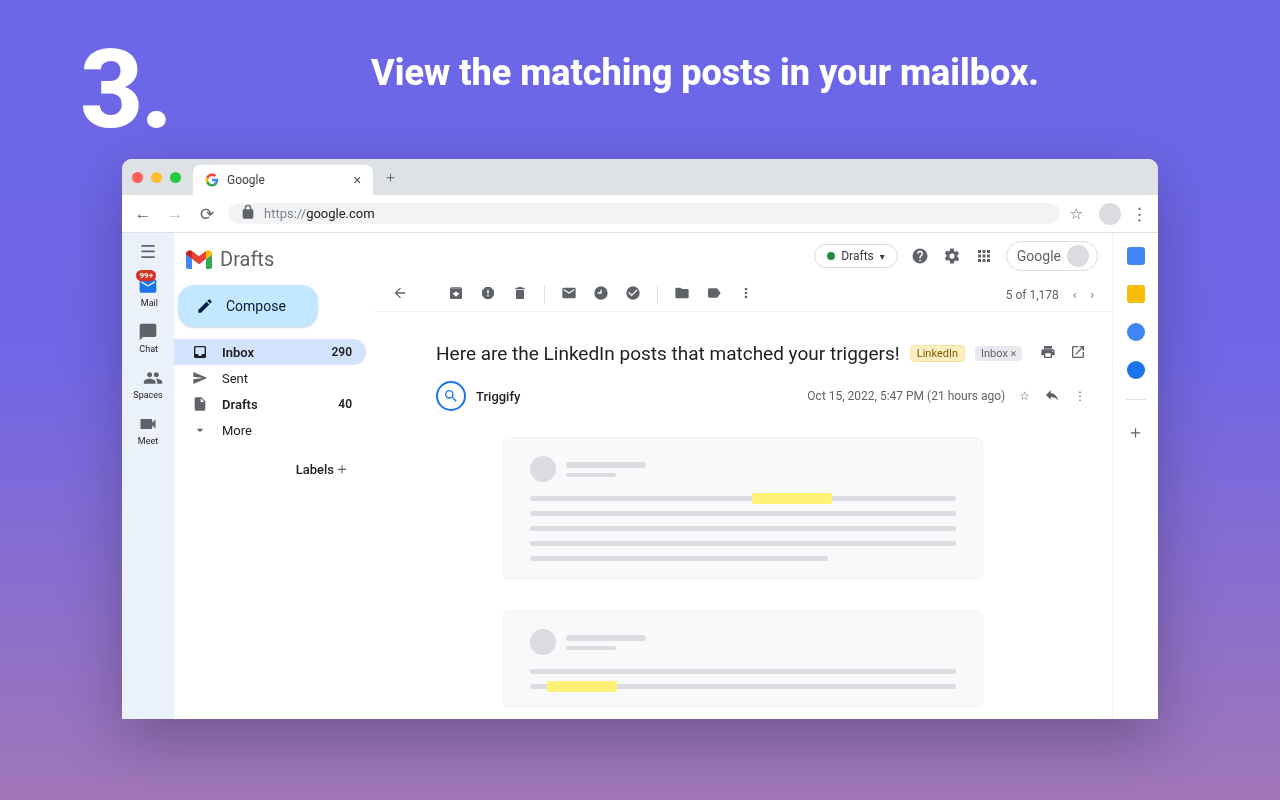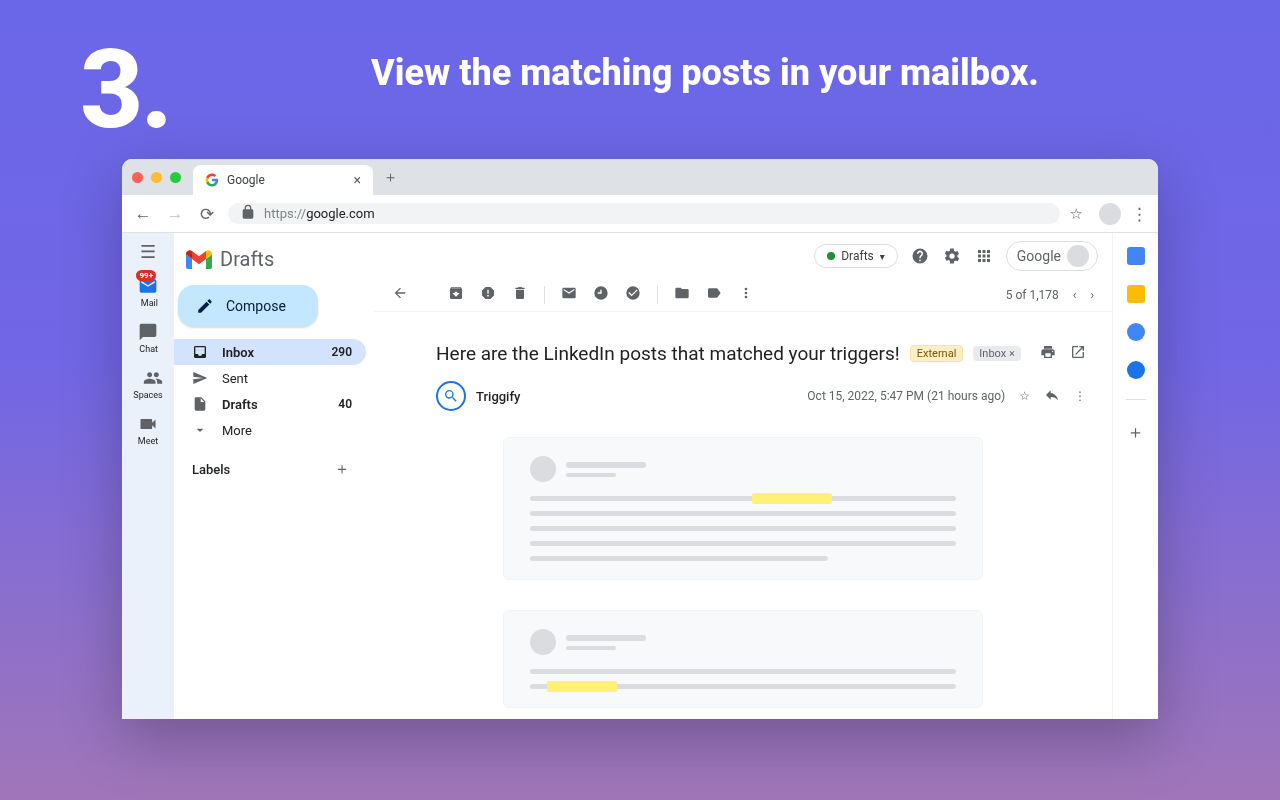--- a/index.html
+++ b/index.html
@@ -72,21 +72,21 @@
     box-shadow:0 1px 2px rgba(0,0,0,.15);
   }
   .nav-list{display:flex;flex-direction:column;}
   .nav-item{
     display:flex;align-items:center;gap:14px;padding:5px 14px 5px 18px;border-radius:0 16px 16px 0;
     font-size:13px;color:#202124;justify-content:flex-start;
   }
   .nav-item .count{margin-left:auto;font-size:12px;color:#202124;}
   .nav-item.active{background:#d3e3fd;font-weight:600;}
   .nav-item svg{width:16px;height:16px;flex-shrink:0;}
-  .labels-head{display:flex;justify-content:space-between;align-items:center;padding:16px 16px 4px 18px;font-size:13px;color:#202124;font-weight:500;}
+  .labels-head{display:flex;justify-content:flex-end;align-items:center;padding:16px 16px 4px 18px;font-size:13px;color:#202124;font-weight:500;}
   .labels-head .plus{color:#5f6368;font-size:16px;}
   .main{flex:1;display:flex;flex-direction:column;background:#fff;overflow:hidden;}
   .topbar{display:flex;align-items:center;gap:12px;padding:8px 14px;}
   .search{
     flex:1;max-width:560px;background:#eaf1fb;border-radius:8px;height:40px;display:flex;align-items:center;
     padding:0 14px;gap:12px;color:#5f6368;
   }
   .search input{border:none;background:transparent;outline:none;flex:1;font-size:14px;}
   .tune{color:#5f6368;}
   .status-chip{
@@ -332,21 +332,21 @@
         <div class="toolbar-right">
           <span>5 of 1,178</span>
           <span>‹</span>
           <span>›</span>
         </div>
       </div>
 
       <div class="msgpane">
         <div class="subject">
           <span>Here are the LinkedIn posts that matched your triggers!</span>
-          <span class="chip ext">External</span>
+          <span class="chip ext">LinkedIn</span>
           <span class="chip inbox">Inbox</span>
           <div class="sub-actions">
             <span><svg class="ico-s" viewBox="0 0 24 24">
                   <path d="M19 8H5a3 3 0 0 0-3 3v6h4v4h12v-4h4v-6a3 3 0 0 0-3-3zm-3 11H8v-5h8zm3-7a1 1 0 1 1 1-1 1 1 0 0 1-1 1zM18 3H6v4h12z"></path>
                 </svg></span>
             <span><svg class="ico-s" viewBox="0 0 24 24">
                   <path d="M19 19H5V5h7V3H5a2 2 0 0 0-2 2v14a2 2 0 0 0 2 2h14a2 2 0 0 0 2-2v-7h-2zM14 3v2h3.59l-9.83 9.83 1.41 1.41L19 6.41V10h2V3z"></path>
                 </svg></span>
           </div>
         </div>

